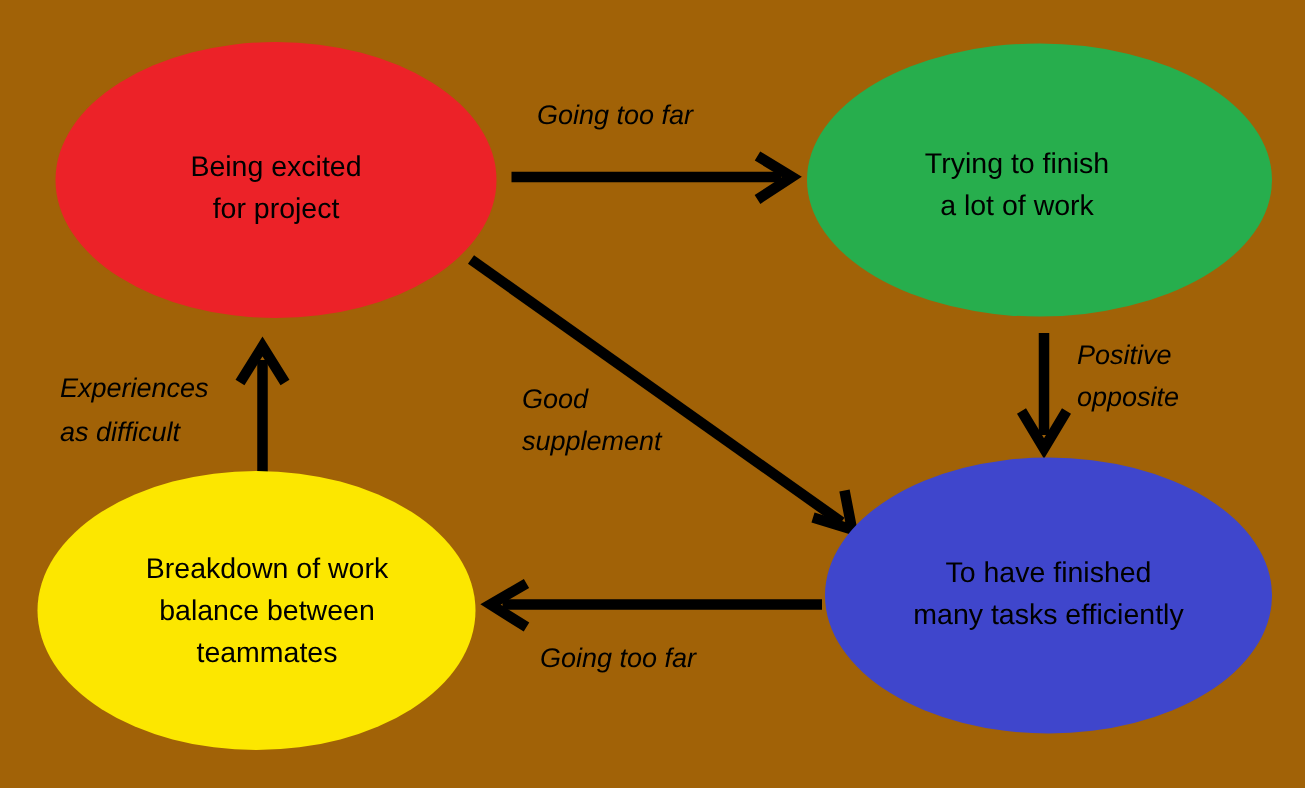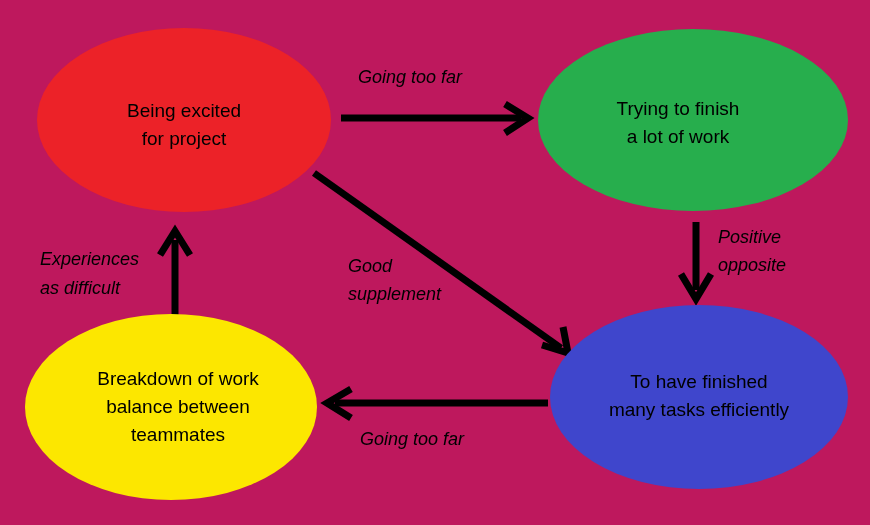--- a/index.html
+++ b/index.html
@@ -7,21 +7,21 @@
     padding: 0;
     background: #ffffff;
   }
   body {
     font-family: "Liberation Sans", sans-serif;
   }
   #canvas {
     position: relative;
     width: 870px;
     height: 525px;
-    background: #be185d;
+    background: #a16207;
     overflow: hidden;
   }
   #diagram-svg {
     position: absolute;
     top: 0;
     left: 0;
     width: 870px;
     height: 525px;
   }
   .node-label {

